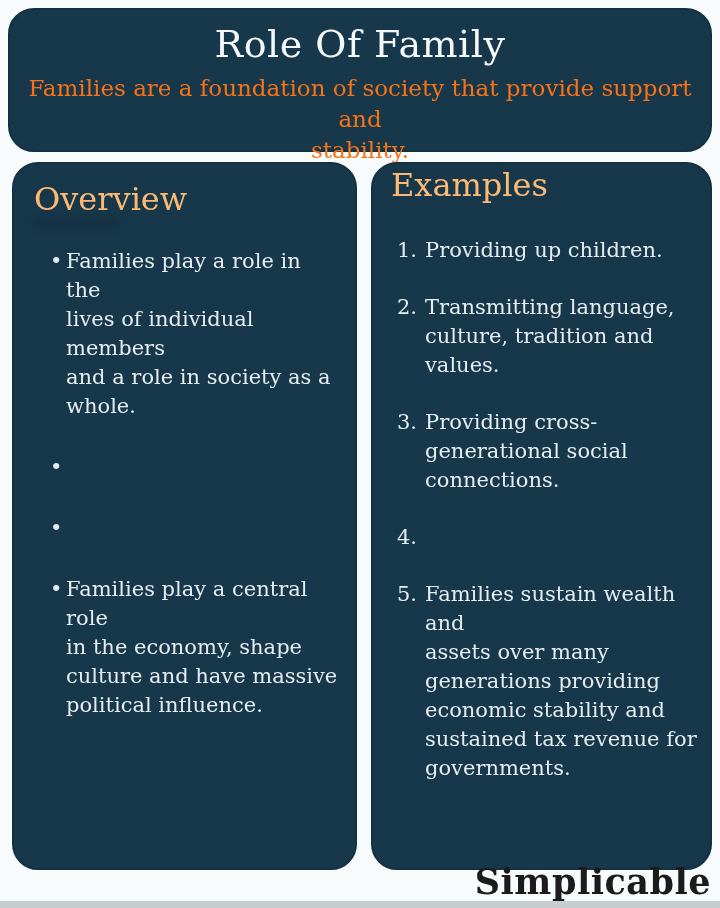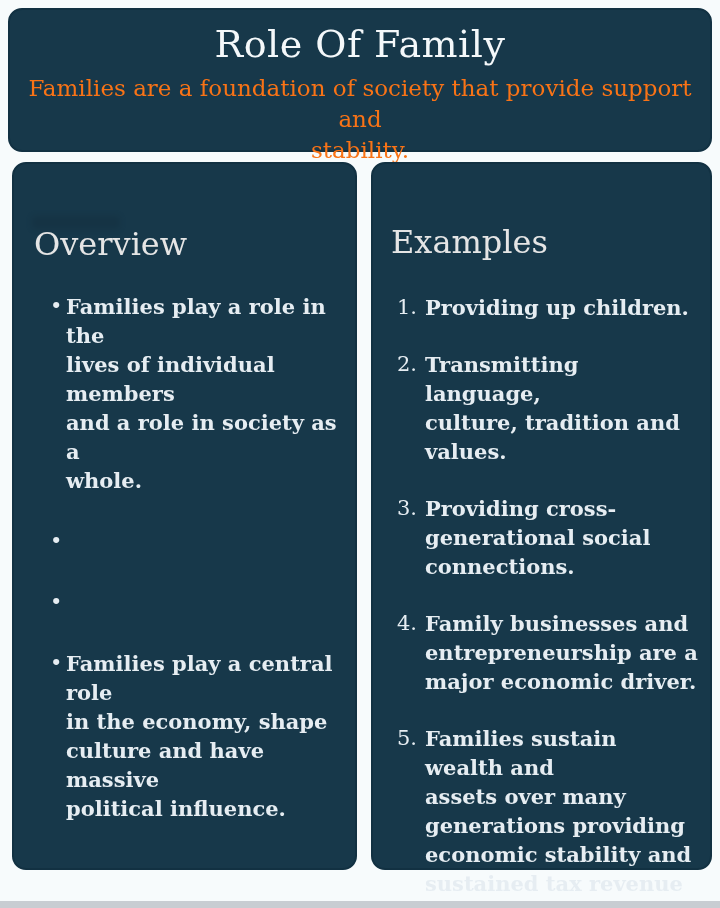--- a/index.html
+++ b/index.html
@@ -8,21 +8,21 @@
     font-family:"DejaVu Serif","Liberation Serif",serif;
     background:var(--page-bg,#f7fbfc);
     position:relative;
     overflow:hidden;
   }
   .page { position:absolute; inset:0; }
 
   .card {
     background:var(--panel-bg,#17384a);
     border:2px solid var(--panel-edge,#123142);
-    border-radius:14px;
+    border-radius:26px;
   }
 
   
   .header-card {
     position:absolute; left:8px; top:8px; width:704px; height:144px;
     text-align:center;
   }
   .header-title {
     margin-top:11px;
     font-size:38px; line-height:46px;
@@ -38,42 +38,40 @@
   }
 
   
   .columns {
     position:absolute; left:12px; top:162px; width:700px; height:708px;
     display:flex; gap:14px;
   }
   .panel { flex:1; color:#e6edf2; position:relative; }
   .panel-heading {
     font-size:32px; line-height:40px; font-weight:400;
-    color:#e5e5e5;
-    margin-top:45px;
+    color:#fdba74;
   }
   .panel-overview { padding:15px 14px 0 20px; }
-  .panel-examples { padding:13px 12px 0 18px; }
+  .panel-examples { padding:1px 12px 0 18px; }
 
   .watermark-smudge {
     position:absolute; left:18px; top:52px; width:88px; height:13px;
     background:rgba(10,25,35,.45); opacity:.35;
     filter:blur(3px); border-radius:3px;
   }
 
   .bullet-list { list-style:none; margin-top:28px; }
   .bullet-item { display:flex; margin-bottom:32px; }
   .bullet-dot {
     width:16px; margin-left:16px; flex:none;
     font-size:21px; line-height:29px;
   }
   .bullet-text, .num-text {
     font-size:21px; line-height:29px;
     white-space:pre-line;
-    font-weight:bold;
   }
 
   .num-list { list-style:none; margin-top:31px; }
   .num-item { display:flex; margin-bottom:28px; }
   .num-label {
     width:28px; margin-left:6px; flex:none;
     font-size:21px; line-height:29px;
   }
 
   
@@ -143,33 +141,31 @@
 values.</span>
         </li>
         <li class="num-item">
           <span class="num-label">3.</span>
           <span class="num-text">Providing cross-
 generational social
 connections.</span>
         </li>
         <li class="num-item">
           <span class="num-label">4.</span>
-          <span class="num-text">Family businesses and
-entrepreneurship are a
-major economic driver.</span>
         </li>
         <li class="num-item">
           <span class="num-label">5.</span>
           <span class="num-text">Families sustain wealth and
 assets over many
 generations providing
 economic stability and
 sustained tax revenue for
 governments.</span>
         </li>
       </ol>
     </div>
 
   </div>
 
+  <div class="brand">Simplicable</div>
   <div class="bottom-strip"></div>
 
 </div>
 
 </body></html>

